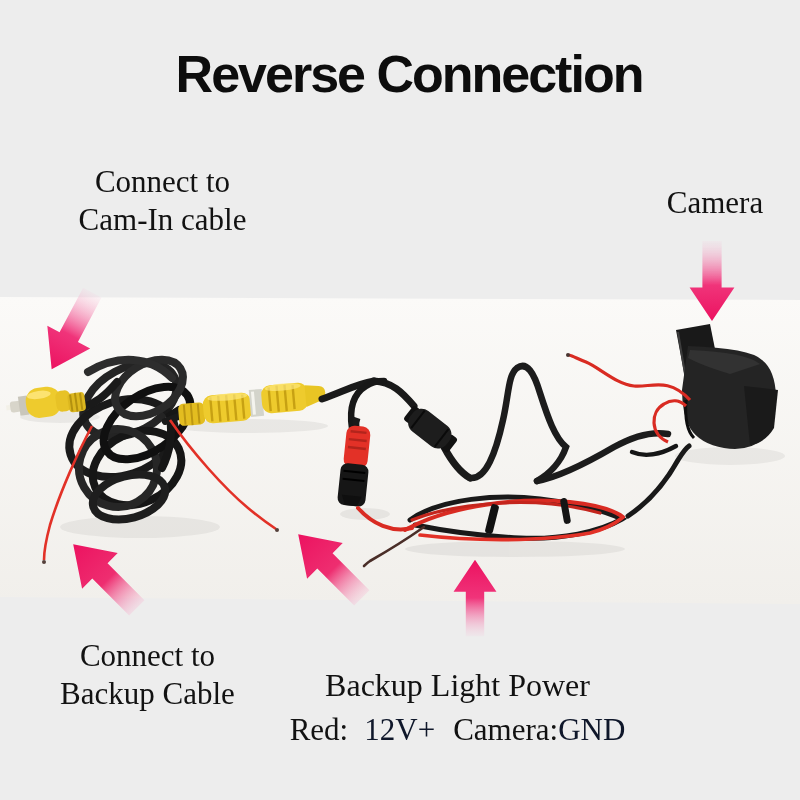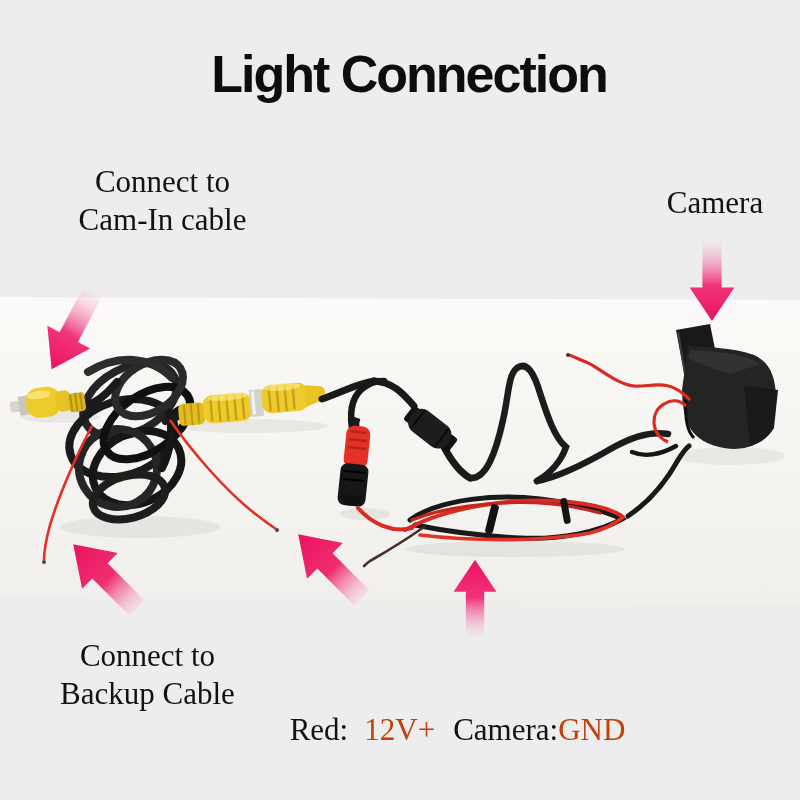--- a/index.html
+++ b/index.html
@@ -7,21 +7,21 @@
          font-family:"Liberation Serif", serif;color:#121212;}
   .title{position:absolute;top:44px;left:0;width:100%;text-align:center;
          font-family:"Liberation Sans", sans-serif;font-weight:700;font-size:52px;
          letter-spacing:-2px;color:#0d0d0d;padding-left:18px;box-sizing:border-box;z-index:3;}
   .lbl{position:absolute;text-align:center;font-size:31px;line-height:38px;z-index:3;}
   .lbl-camin{top:163px;left:25px;width:275px;}
   .lbl-camera{top:184px;left:610px;width:210px;}
   .lbl-reverse{top:637px;left:15px;width:265px;}
   .lbl-backup{top:666px;left:270px;width:375px;font-size:32px;}
   .lbl-power{top:711px;left:240px;width:435px;font-size:31px;white-space:nowrap;}
-  .pink{color:#c2410c;text-align:right;}
+  .pink{color:#0f172a;text-align:right;}
   .sp-r10{margin-right:16px;} .sp-r18{margin-right:18px;}
   .photo-svg{position:absolute;left:0;top:0;z-index:1;}
   .arrow{position:absolute;z-index:2;pointer-events:none;}
   .arrow svg{display:block;width:100%;height:100%;}
   .ar-a{left:46px;top:285px;width:52px;height:92px;transform:rotate(208deg);}
   .ar-b{left:688px;top:235px;width:48px;height:92px;transform:rotate(180deg);}
   .ar-c{left:78px;top:526px;width:54px;height:100px;transform:rotate(315deg);}
   .ar-d{left:303px;top:516px;width:54px;height:100px;transform:rotate(315deg);}
   .ar-e{left:452px;top:552px;width:46px;height:92px;}
 </style>
@@ -205,32 +205,33 @@
       <linearGradient id="agE" x1="0" y1="0" x2="0" y2="100" gradientUnits="userSpaceOnUse">
         <stop offset="0" stop-color="#ec1260"></stop>
             <stop offset="0.5" stop-color="#f0347a"></stop>
         <stop offset="1" stop-color="#f7bcd7" stop-opacity="0.12"></stop>
           </linearGradient>
         </defs>
       <path d="M30 0 L58 42 L42 42 L42 100 L18 100 L18 42 L2 42 Z" fill="url(#agE)"></path>
       </svg>
   </div>
 
-  <div class="title">Light Connection</div>
+  <div class="title">Reverse Connection</div>
 
   <div class="lbl lbl-camin">
     <div>Connect to</div>
     <div>Cam-In cable</div>
   </div>
 
   <div class="lbl lbl-camera">Camera</div>
 
   <div class="lbl lbl-reverse">
     <div>Connect to</div>
     <div>Backup Cable</div>
   </div>
 
+  <div class="lbl lbl-backup">Backup Light Power</div>
 
   <div class="lbl lbl-power">
     <span class="sp-r10">Red:</span><span class="pink sp-r18">12V+</span><span>Camera:</span><span class="pink">GND</span>
   </div>
 
 </div>
 
 </body></html>

